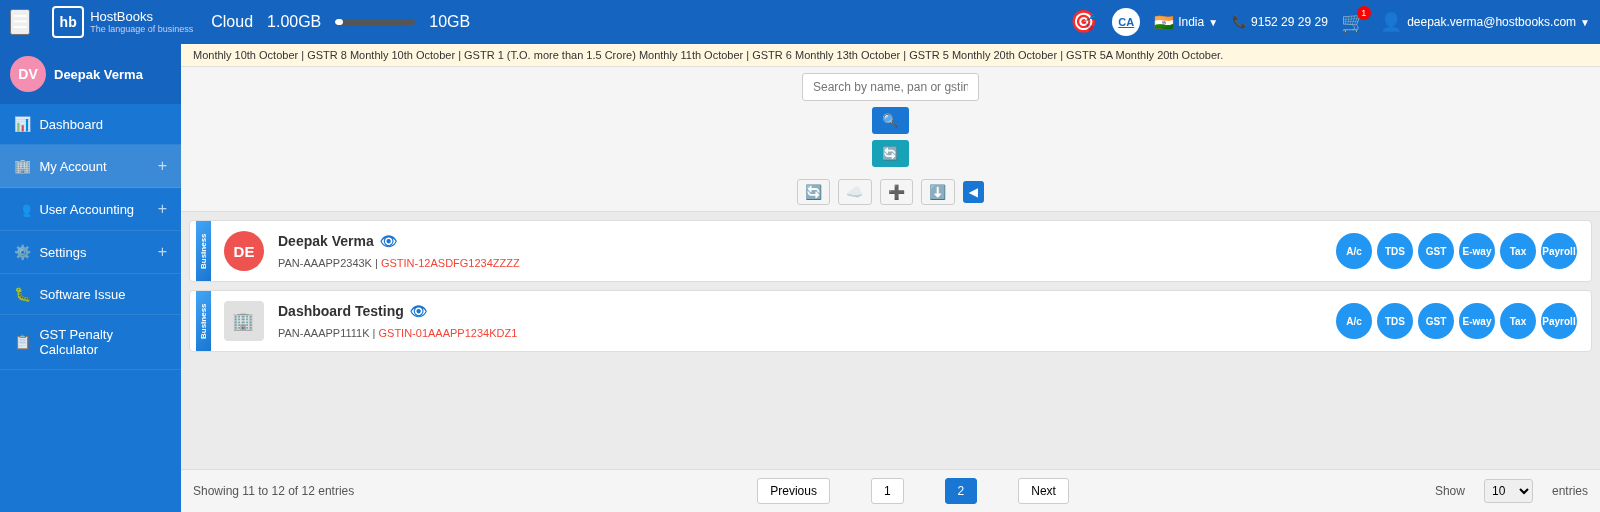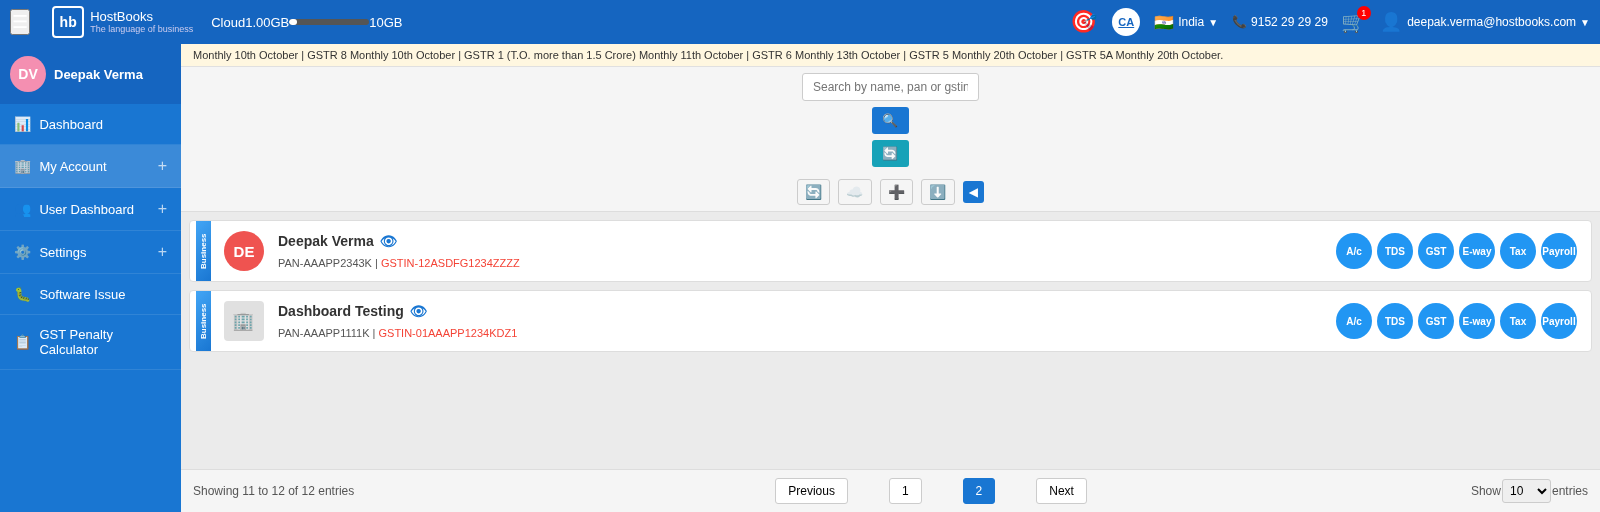--- a/index.html
+++ b/index.html
@@ -9,21 +9,21 @@
     .navbar {
       display: flex; align-items: center; background: #1565c0; height: 44px;
       padding: 0 10px; flex-shrink: 0; gap: 10px;
     }
     .navbar-logo { display: flex; align-items: center; gap: 6px; background: #1565c0; padding: 4px 8px; }
     .logo-box { background: #1565c0; border: 2px solid #fff; border-radius: 4px; width: 32px; height: 32px;
       display: flex; align-items: center; justify-content: center; color: #fff; font-weight: bold; font-size: 14px; }
     .logo-text { color: #fff; font-size: 13px; line-height: 1.1; }
     .logo-sub { font-size: 9px; color: #cce; }
     .hamburger-btn { color: #fff; font-size: 18px; cursor: pointer; margin-right: 4px; }
-    .navbar-storage { display: flex; align-items: center; gap: 0; color: #fff; font-size: 13px; }
+    .navbar-storage { display: flex; align-items: center; gap: 14px; color: #fff; font-size: 16px; }
     .storage-bar { width: 80px; height: 6px; background: #555; border-radius: 3px; overflow: hidden; }
     .storage-fill { width: 10%; height: 100%; background: #fff; border-radius: 3px; }
     .navbar-spacer { flex: 1; }
     .navbar-icons { display: flex; align-items: center; gap: 14px; }
     .nav-icon { color: #fff; font-size: 20px; cursor: pointer; position: relative; }
     .nav-badge { position: absolute; top: -4px; right: -4px; background: red; color: #fff;
       border-radius: 50%; width: 14px; height: 14px; font-size: 9px; display: flex;
       align-items: center; justify-content: center; }
     .nav-phone { color: #fff; font-size: 12px; display: flex; align-items: center; gap: 4px; }
     .nav-country { color: #fff; font-size: 12px; display: flex; align-items: center; gap: 4px; cursor: pointer; }
@@ -96,21 +96,21 @@
       display: flex; align-items: center; justify-content: center; }
 
     
     .pagination-bar { display: flex; align-items: center; padding: 8px 12px;
       background: #f5f5f5; border-top: 1px solid #ddd; flex-shrink: 0; }
     .pagination-info { font-size: 12px; color: #555; }
     .pagination-controls { display: flex; gap: 4px; margin: 0 auto; }
     .page-btn { background: #fff; border: 1px solid #ccc; padding: 5px 12px;
       font-size: 12px; cursor: pointer; border-radius: 3px; margin-left: 37px; }
     .page-btn.active { background: #1976d2; color: #fff; border-color: #1976d2; }
-    .show-control { font-size: 12px; color: #555; display: flex; align-items: center; gap: 1px; }
+    .show-control { font-size: 12px; color: #555; display: flex; align-items: center; gap: 19px; }
     .show-select { border: 1px solid #ccc; border-radius: 3px; font-size: 12px; padding: 3px; }
   </style>
 </head>
 <body>
 
 <div class="navbar">
   <button class="hamburger-btn">
     <span>☰</span>
   </button>
   <div class="navbar-logo">
@@ -171,21 +171,21 @@
       <span class="sidebar-item-icon">📊</span>
       <span class="sidebar-item-label">Dashboard</span>
     </div>
     <div class="sidebar-item active">
       <span class="sidebar-item-icon">🏢</span>
       <span class="sidebar-item-label">My Account</span>
       <span class="sidebar-item-plus">+</span>
     </div>
     <div class="sidebar-item">
       <span class="sidebar-item-icon">👥</span>
-      <span class="sidebar-item-label">User Dashboard</span>
+      <span class="sidebar-item-label">User Accounting</span>
       <span class="sidebar-item-plus">+</span>
     </div>
     <div class="sidebar-item">
       <span class="sidebar-item-icon">⚙️</span>
       <span class="sidebar-item-label">Settings</span>
       <span class="sidebar-item-plus">+</span>
     </div>
     <div class="sidebar-item">
       <span class="sidebar-item-icon">🐛</span>
       <span class="sidebar-item-label">Software Issue</span>

